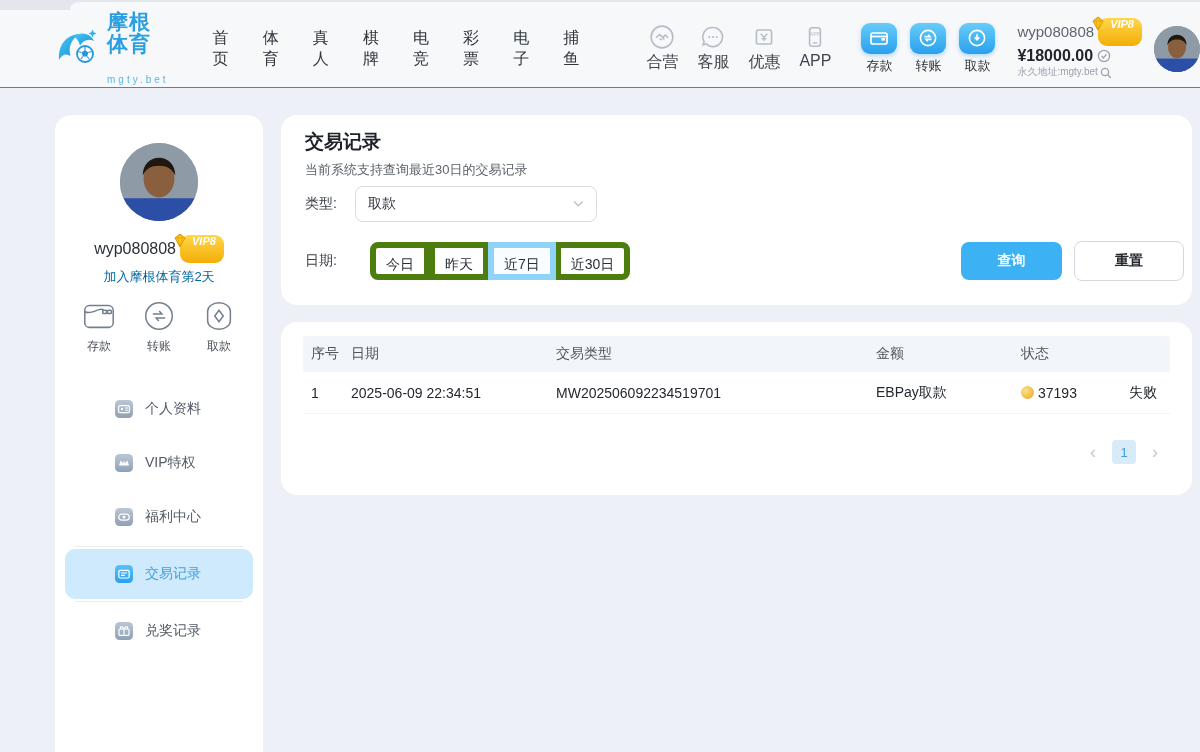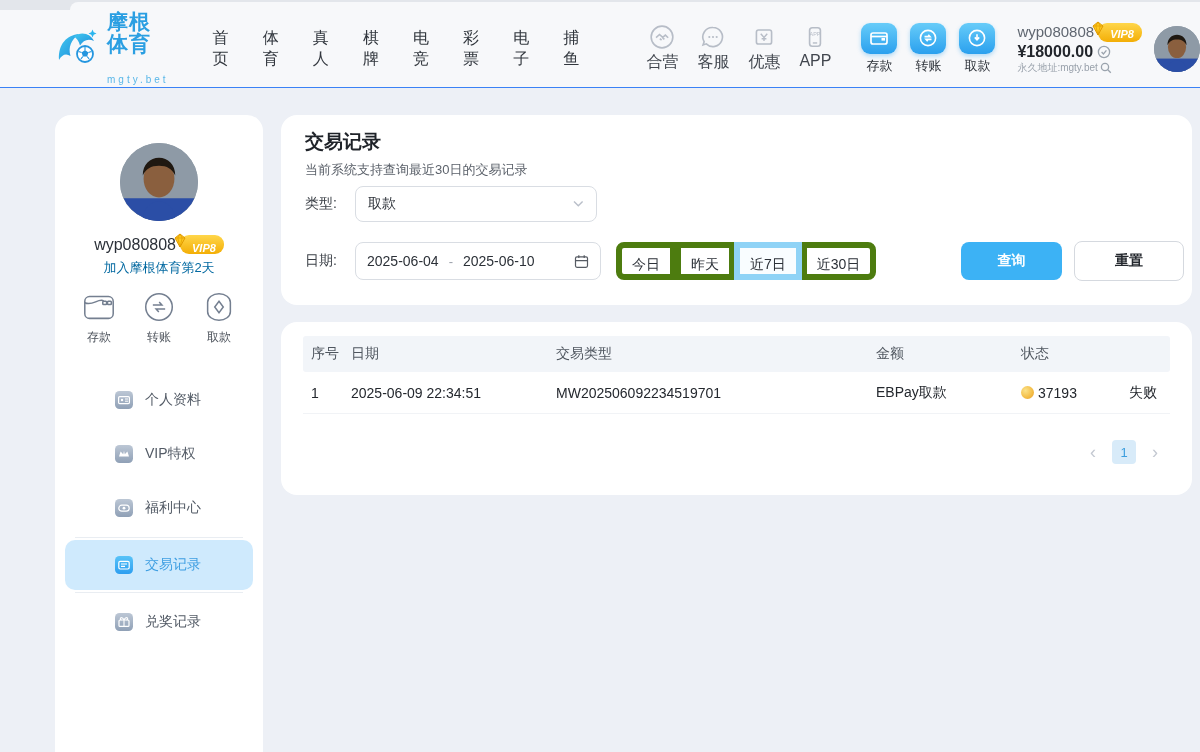--- a/index.html
+++ b/index.html
@@ -34,21 +34,21 @@
     background:linear-gradient(180deg,#67ccf9,#2aa0ee);
     box-shadow:0 2px 4px rgba(42,160,238,.35);
     display:flex; align-items:center; justify-content:center;
   }
   .tile-label { font-size:13px; color:#2c3138; margin-top:3px; }
   .userblock { margin-left:22px; line-height:1.25; }
   .user-line1 { display:flex; align-items:center; font-size:15px; color:#5f6670; }
   .user-line2 { display:flex; align-items:center; gap:4px; font-size:16px; font-weight:bold; color:#22262c; }
   .user-line3 { display:flex; align-items:center; gap:2px; font-size:10px; color:#99a1ab; }
   .vip-badge {
-    display:inline-flex; align-items:flex-end; height:19px; padding:0 8px 0 12px;
+    display:inline-flex; align-items:flex-start; height:28px; padding:0 8px 0 12px;
     border-radius:9px; background:linear-gradient(180deg,#ffd64a,#f3ae06);
     color:#fff; font-size:11px; font-weight:bold; font-style:italic;
     position:relative; margin-left:4px;
   }
   .vip-gem { position:absolute; left:-7px; top:-2px; }
   .avatar { border-radius:50%; overflow:hidden; flex:0 0 auto; cursor:pointer; background:#8e9aa6; }
   .avatar-hd { width:46px; height:46px; margin-left:12px; }
 
   
   .sidebar {
@@ -428,31 +428,20 @@
       <span style="display:flex">
         <svg width="11" height="8" viewBox="0 0 11 8" fill="none" stroke="#b9bfc9" stroke-width="1.4">
           <path d="M1 1.5 l4.3 4.3 4.3 -4.3"></path>
         </svg>
       </span>
     </div>
   </div>
 
   <div class="frow frow-date">
     <span class="flabel">日期:</span>
-    <div class="datebox">
-      <span>2025-06-04</span>
-      <span class="sep">-</span>
-      <span>2025-06-10</span>
-      <span class="cal">
-        <svg width="15" height="15" viewBox="0 0 15 15" fill="none" stroke="#565b63" stroke-width="1.2">
-          <rect x="1.5" y="2.8" width="12" height="10.5" rx="1.5"></rect>
-          <path d="M1.5 6.6 h12 M4.8 1.2 v2.8 M10.2 1.2 v2.8"></path>
-        </svg>
-      </span>
-    </div>
     <div class="ranges">
       <button class="range-btn">今日</button>
       <button class="range-btn">昨天</button>
       <button class="range-btn active">近7日</button>
       <button class="range-btn">近30日</button>
     </div>
   </div>
 
   <button class="btn-search">查询</button>
   <button class="btn-reset">重置</button>

